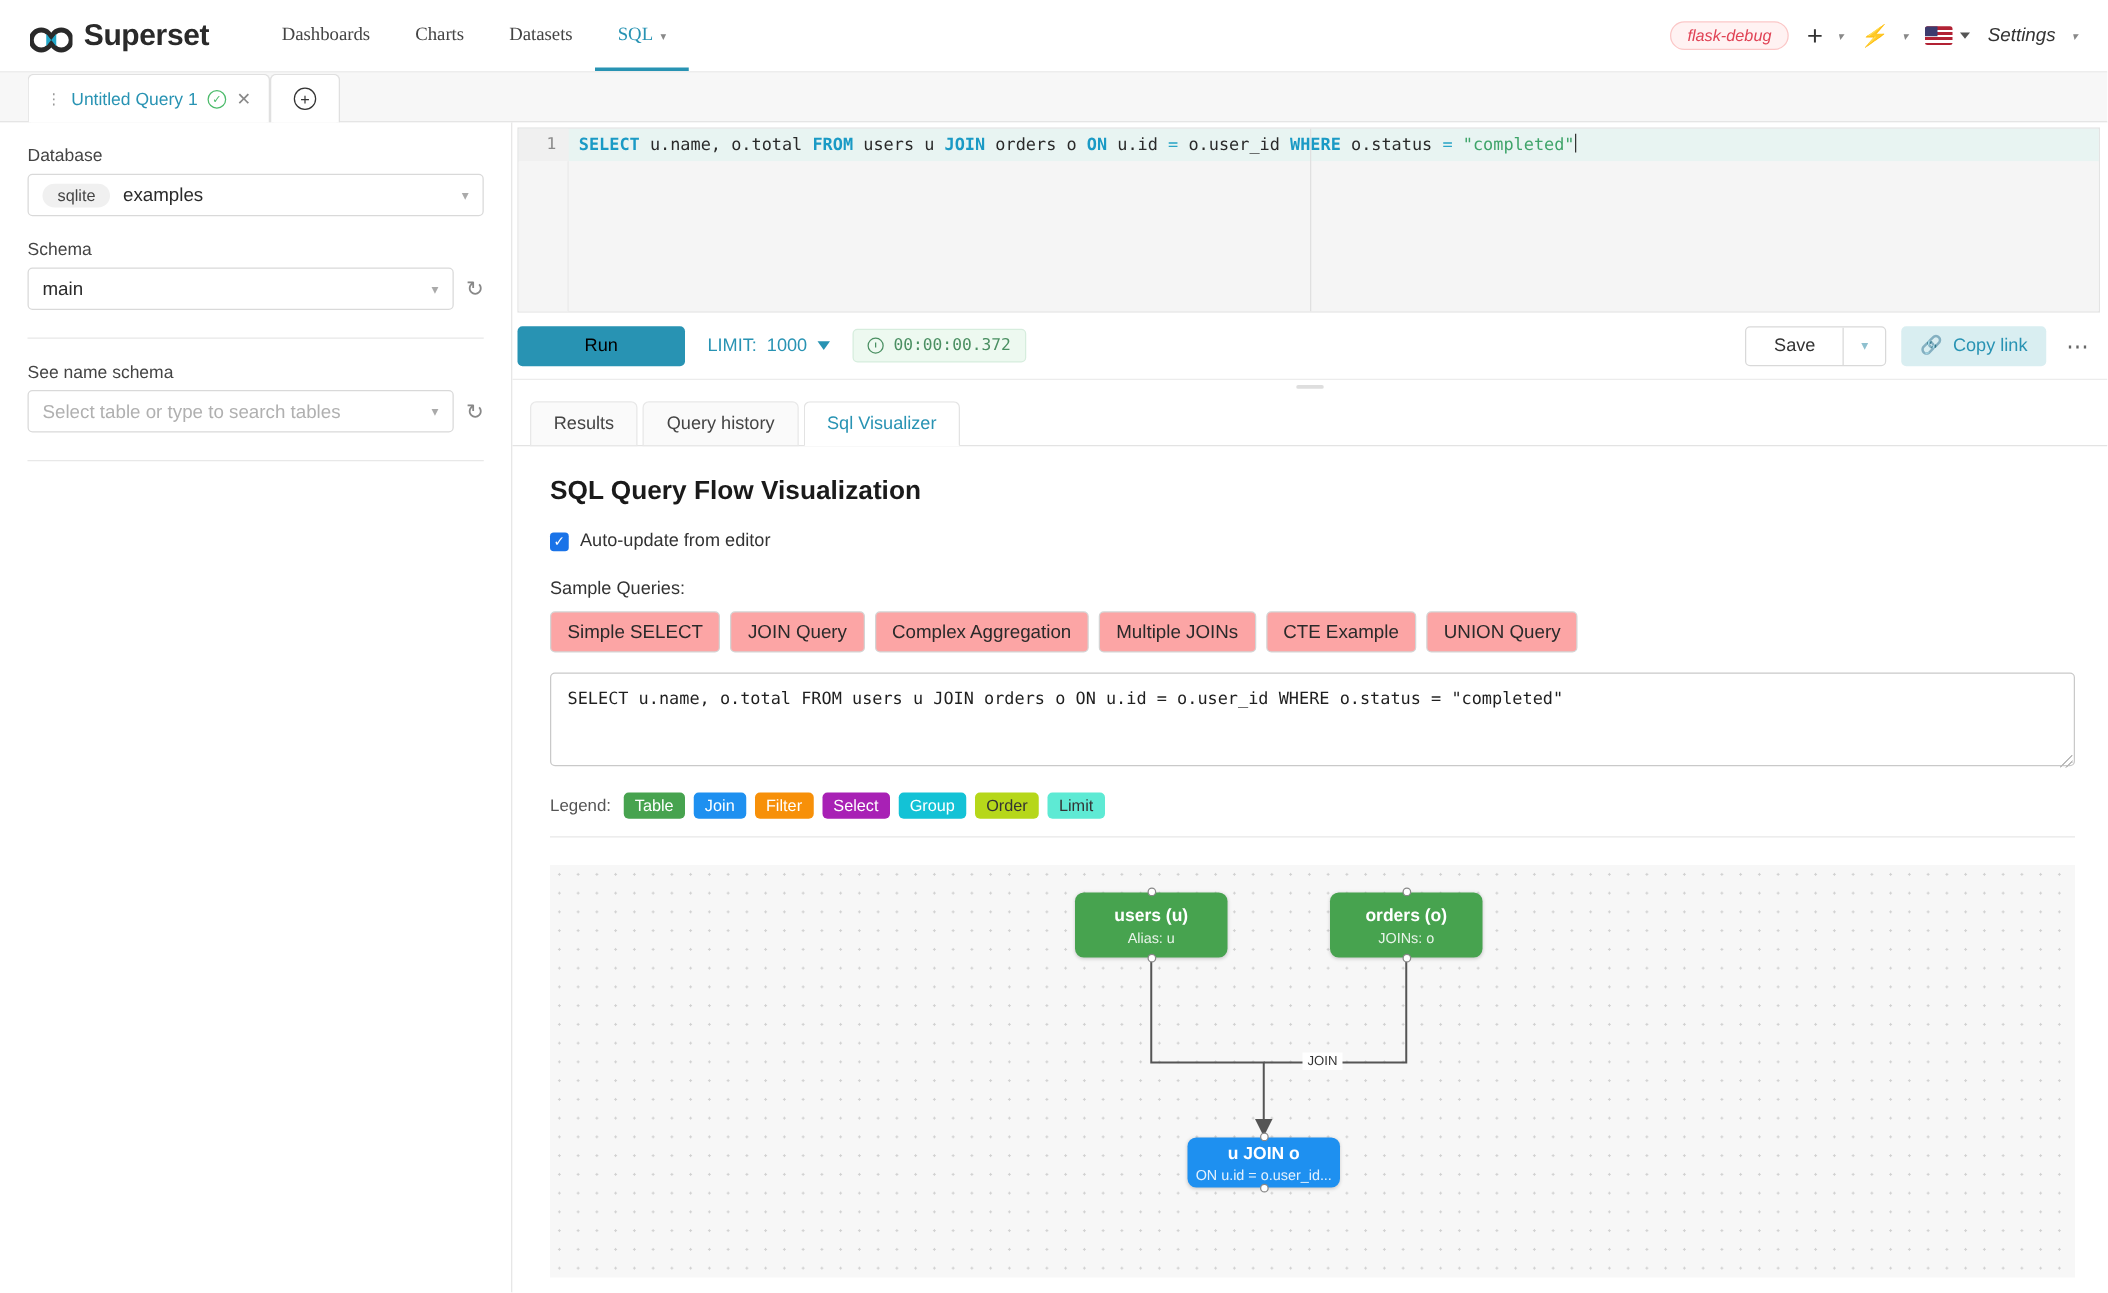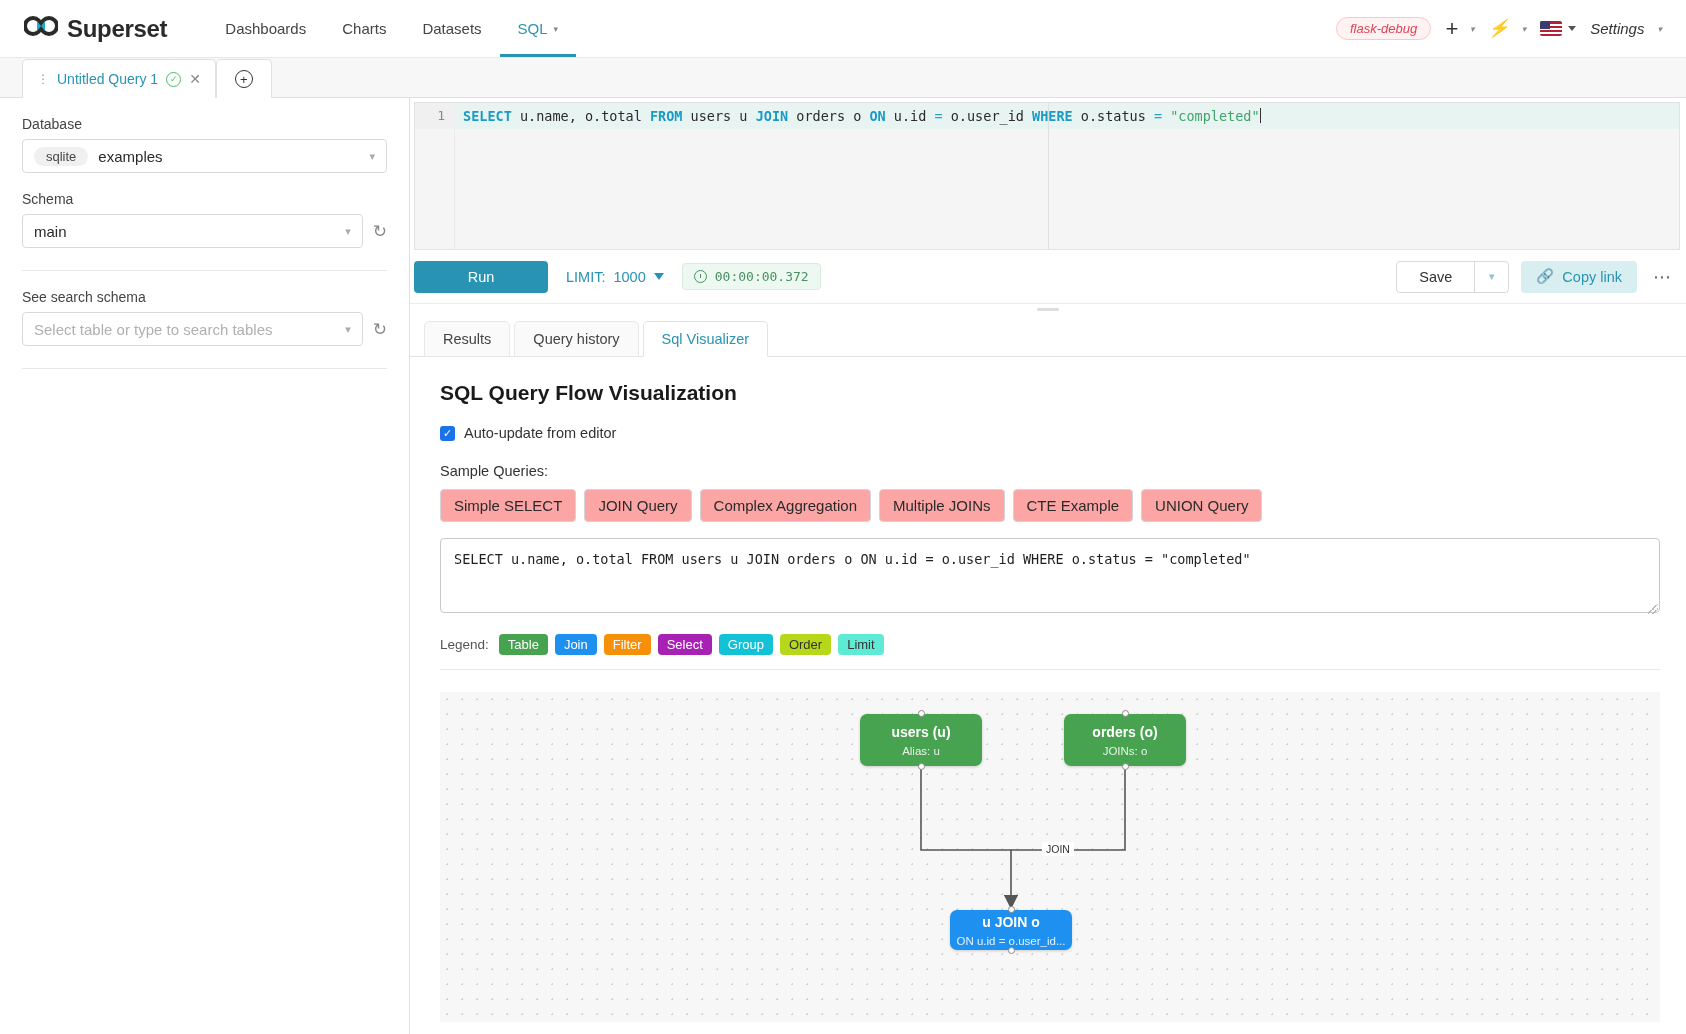--- a/index.html
+++ b/index.html
@@ -10,26 +10,26 @@
     font-size:14px; color:#323232; background:#fff;
     overflow:hidden;
   }
 
   
   .navbar{
     height:58px; display:flex; align-items:center;
     border-bottom:1px solid #e8e8e8; background:#fff;
     padding:0 24px; position:relative;
   }
-  .brand{ display:flex; align-items:flex-start; gap:9px; margin-right:40px; }
+  .brand{ display:flex; align-items:flex-end; gap:9px; margin-right:40px; }
   .brand-text{ font-size:24px; font-weight:bold; color:#2a2a2a; letter-spacing:-.3px;}
   .navlinks{ display:flex; align-items:center; gap:0; height:100%; }
   .navlink{
     padding:0 18px; height:100%; display:flex; align-items:center;
-    font-size:15px; color:#444; cursor:pointer;
+    font-size:15px; color:#444; cursor:pointer;font-family:Liberation Serif, serif;
   }
   .navlink.active{ color:#2893b3; box-shadow: inset 0 -3px 0 #2893b3; }
   .caret{ font-size:9px; margin-left:6px; color:#888; }
   .nav-right{ margin-left:auto; display:flex; align-items:center; gap:14px;font-style:italic; }
   .debug-badge{
     border:1px solid #fbc7c7; background:#fff2f2; color:#e04355;
     border-radius:13px; font-size:13px; padding:3px 13px;
   }
   .nav-icon{ display:flex; align-items:center; gap:6px; color:#444; cursor:pointer;}
   .plus{ font-size:22px; line-height:1; color:#333; font-weight:300;}
@@ -114,21 +114,21 @@
   .caret-bar{ display:inline-block; width:1px; height:15px; background:#333; vertical-align:-2px;}
   .print-margin{ position:absolute; top:0; bottom:0; left:633px; width:1px; background:#e0e0e0;}
   .editor-rest{ position:absolute; left:0; right:0; top:26px; bottom:0; background:#f5f5f5; }
   .editor-rest .g{ position:absolute; left:0; top:0; bottom:0; width:40px; background:#f5f5f5; border-right:1px solid #eaeaea;}
 
   .toolbar{
     height:54px; display:flex; align-items:center; padding:0 10px 0 4px;
     border-bottom:1px solid #ececec; gap:18px;
   }
   .run-btn{
-    width:134px; height:32px; background:#2893b3; color:#ffffff; border-radius:4px;
+    width:134px; height:32px; background:#2893b3; color:#000000; border-radius:4px;
     display:flex;align-items:center;justify-content:center;font-size:14.5px;cursor:pointer;
   }
   .limit{ color:#2893b3; font-size:14.5px; display:flex; align-items:center; gap:8px; cursor:pointer;}
   .limit b{font-weight:normal;}
   .limit .tri{ width:0;height:0;border-left:5px solid transparent;border-right:5px solid transparent;border-top:7px solid #2893b3;}
   .timer{
     background:#edf9f0; border:1px solid #d6eddd; border-radius:4px; color:#4a8f62;
     font-family:"DejaVu Sans Mono", monospace; font-size:13px; padding:5px 11px;
     display:flex; align-items:center; gap:8px;
   }
@@ -287,21 +287,21 @@
     <div class="field-row">
       <div class="select-box" style="flex:1">
         <span style="font-size:15px">main</span>
         <span class="chev">▾</span>
       </div>
       <span class="refresh-ico">↻</span>
     </div>
 
     <div class="divider"></div>
 
-    <div class="field-label">See search schema</div>
+    <div class="field-label">See name schema</div>
     <div class="field-row">
       <div class="select-box" style="flex:1">
         <span class="placeholder">Select table or type to search tables</span>
         <span class="chev">▾</span>
       </div>
       <span class="refresh-ico">↻</span>
     </div>
 
     <div class="divider"></div>
   </div>

